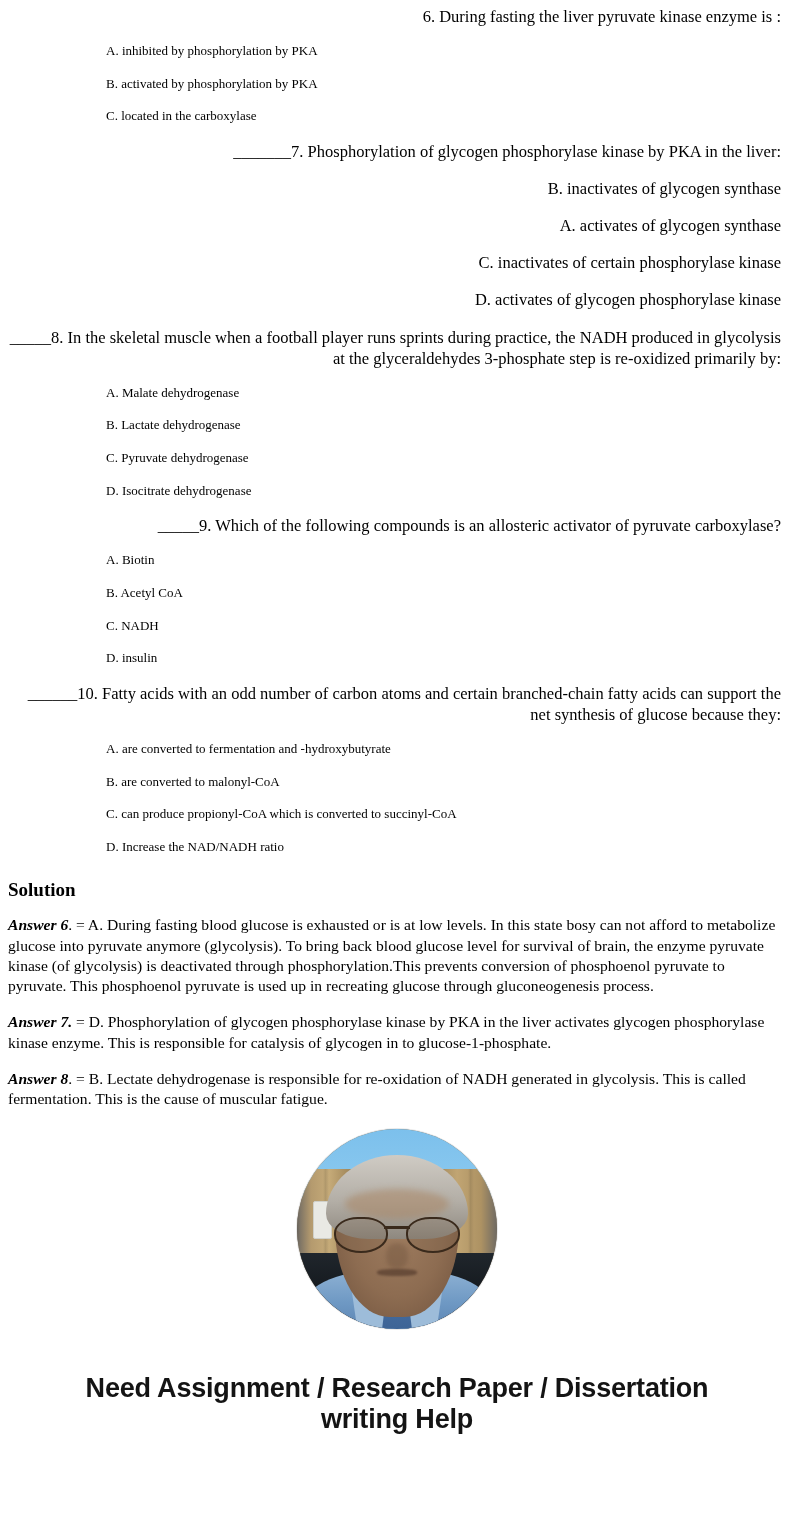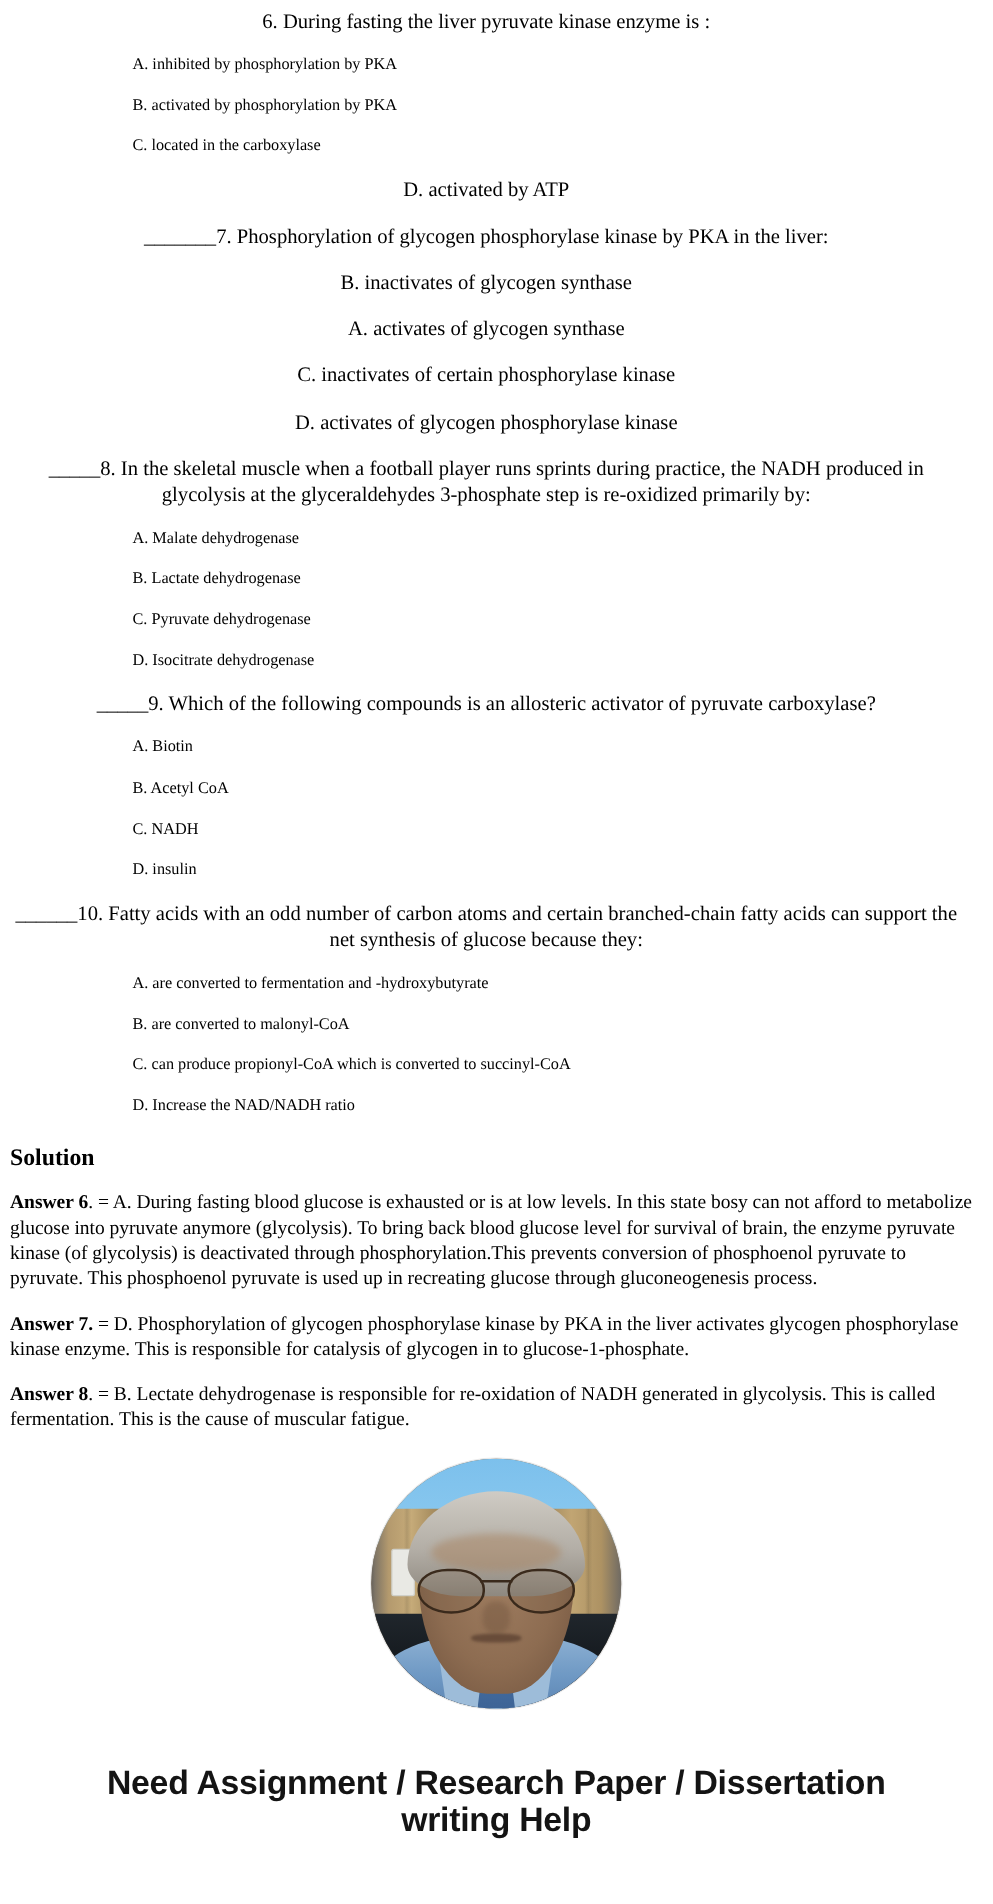--- a/index.html
+++ b/index.html
@@ -18,22 +18,22 @@
   .page {
     position: relative;
     width: 794px;
     min-height: 1523px;
     box-sizing: border-box;
     padding: 6px 8px 0 8px;
   }
   .q-line {
     font-size: 16.5px;
     line-height: 1.28;
-    margin: 0 16px 16px 0;
-    text-align: center;
+    margin: 0 5px 16px 0;
+    text-align: right;
   }
   .opt-line {
     font-size: 13px;
     line-height: 1.28;
     margin: 0 0 16px 0;
     padding-left: 98px;
   }
   .solution-heading {
     font-size: 19px;
     font-weight: bold;
@@ -41,20 +41,21 @@
     margin: 22px 0 14px 0;
   }
   .answer-para {
     font-size: 15.6px;
     line-height: 1.30;
     margin: 0 0 16px 0;
     text-align: left;
   }
   .answer-para .lbl {
     font-weight: bold;
+    font-style: italic;
   }
   .avatar-wrap {
     margin-top: 20px;
     display: flex;
     justify-content: center;
   }
   .avatar {
     position: relative;
     width: 200px;
     height: 200px;
@@ -211,21 +212,20 @@
 </style>
 </head>
 <body>
 
 <div class="page">
 
   <p class="q-line">6. During fasting the liver pyruvate kinase enzyme is :</p>
   <p class="opt-line">A. inhibited by phosphorylation by PKA</p>
   <p class="opt-line">B. activated by phosphorylation by PKA</p>
   <p class="opt-line">C. located in the carboxylase</p>
-  <p class="q-line">D. activated by ATP</p>
 
   <p class="q-line">_______7. Phosphorylation of glycogen phosphorylase kinase by PKA in the liver:</p>
   <p class="q-line">B. inactivates of glycogen synthase</p>
   <p class="q-line">A. activates of glycogen synthase</p>
   <p class="q-line">C. inactivates of certain phosphorylase kinase</p>
   <p class="q-line">D. activates of glycogen phosphorylase kinase</p>
 
   <p class="q-line">_____8. In the skeletal muscle when a football player runs sprints during practice, the NADH produced in glycolysis at the glyceraldehydes 3-phosphate step is re-oxidized primarily by:</p>
   <p class="opt-line">A. Malate dehydrogenase</p>
   <p class="opt-line">B. Lactate dehydrogenase</p>

